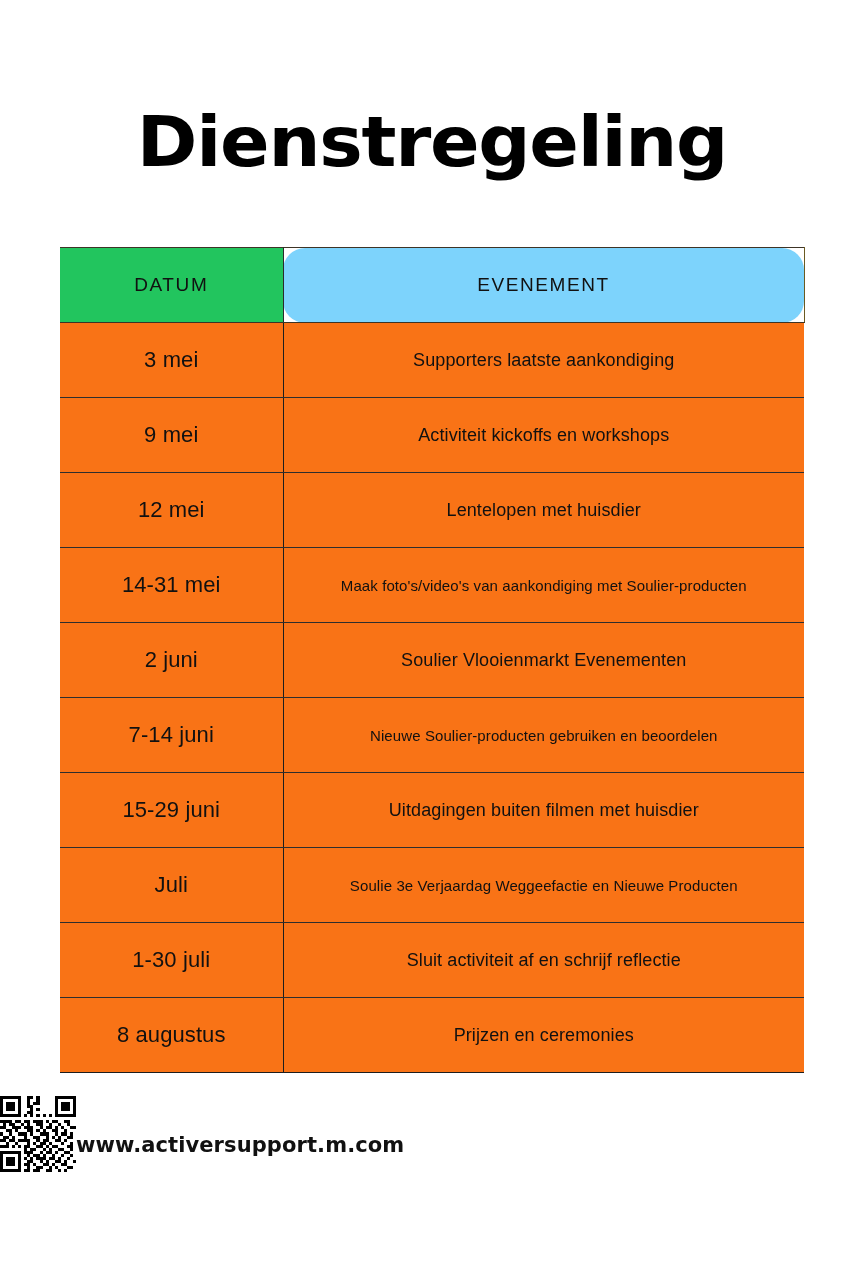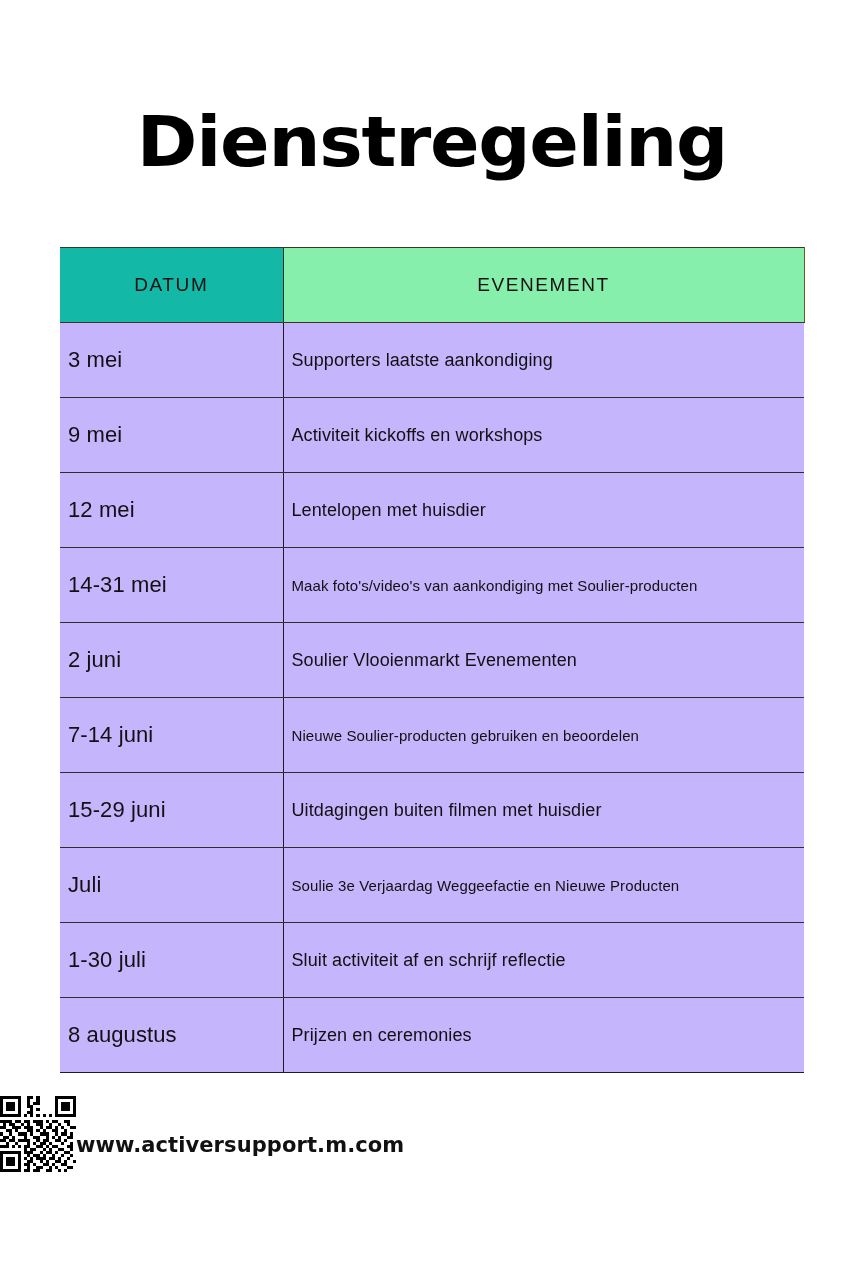--- a/index.html
+++ b/index.html
@@ -69,37 +69,38 @@
     font-weight: 500;
     font-size: 19px;
     letter-spacing: 1.6px;
     color: #111111;
     text-align: center;
     vertical-align: middle;
     border-top: 1.5px solid #3d3426;
     border-bottom: 1.5px solid #3d3426;
   }
   thead th.th-date {
-    background: #14b8a6;
+    background: #22c55e;
     border-right: 1.5px solid #2b2b2b;
   }
   thead th.th-event {
-    background: #86efac;
+    background: #7dd3fc;
     border-right: 1.5px solid #6a5a22;
+    border-radius: 22px;
   }
 
   
   tbody td {
     height: 74px;
     padding: 0 8px;
     margin: 0;
     vertical-align: middle;
-    text-align: left;
+    text-align: center;
     border-bottom: 1.2px solid #2e2e2e;
-    background: #c4b5fd;
+    background: #f97316;
   }
   tbody tr:last-child td {
     border-bottom: 1.6px solid #1d1d1d;
   }
 
   td.td-date {
     font-size: 22px;
     font-weight: 400;
     letter-spacing: 0.1px;
     color: #111111;

